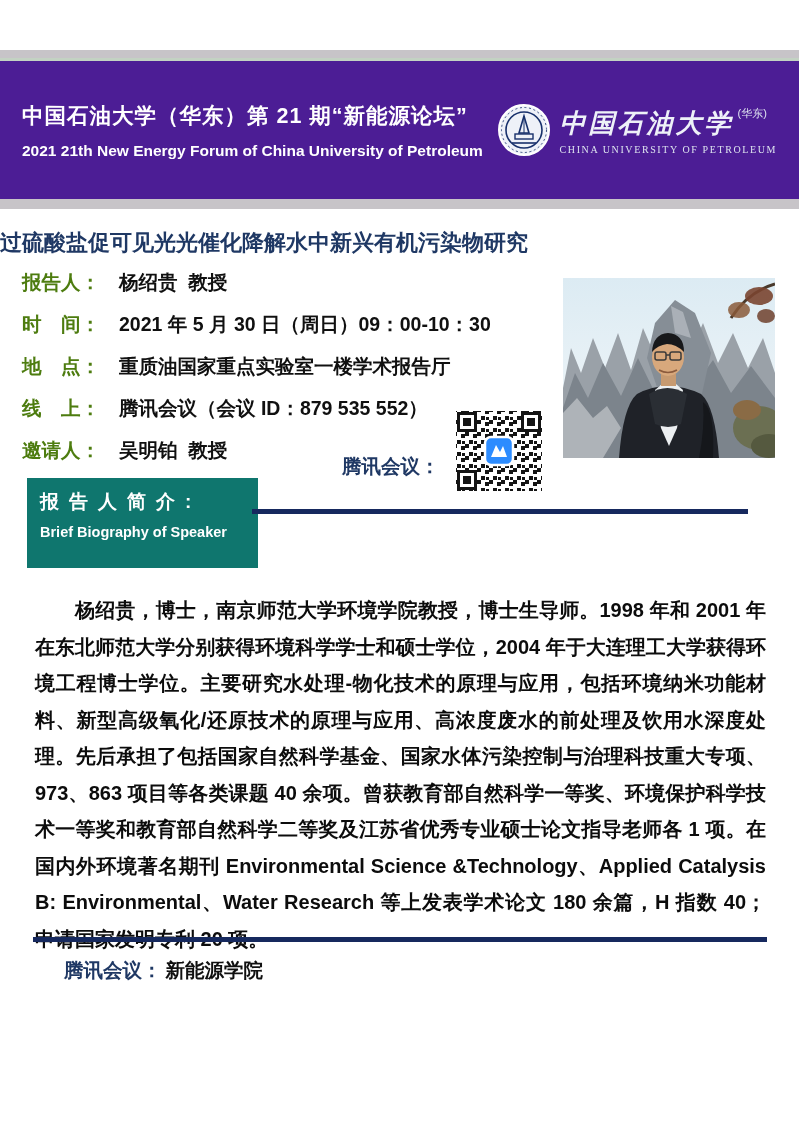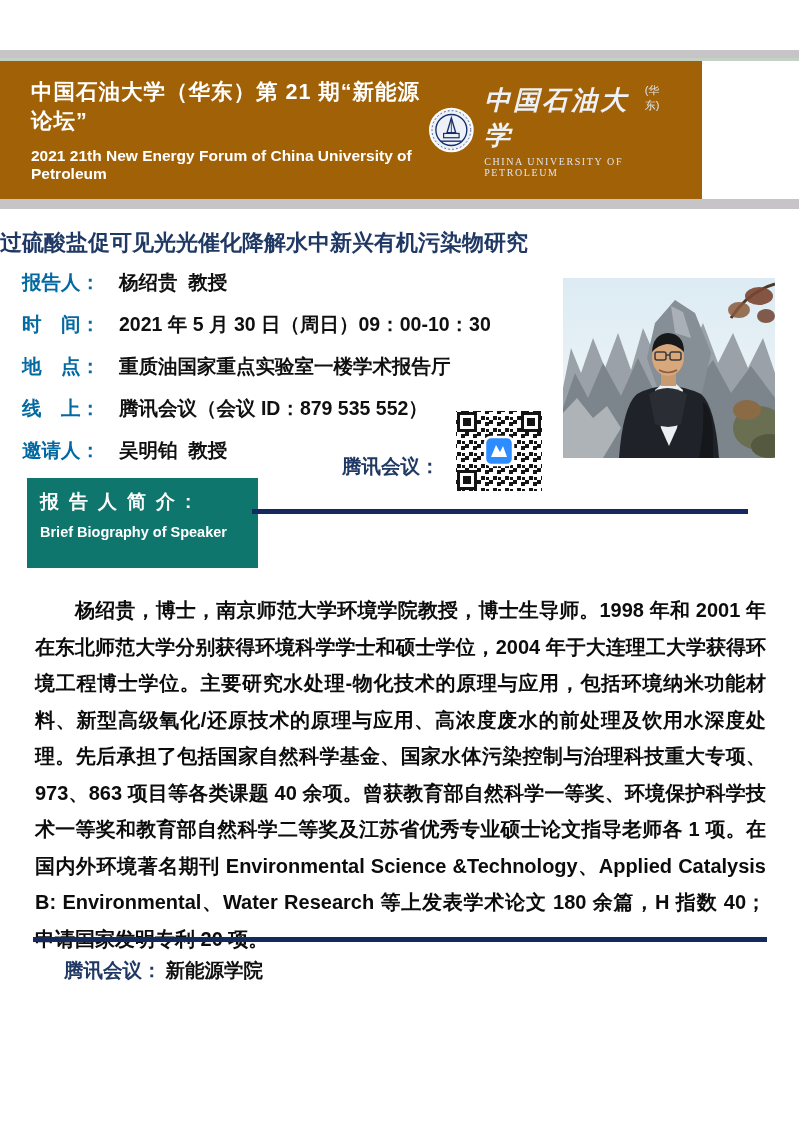--- a/index.html
+++ b/index.html
@@ -5,43 +5,43 @@
   html,body{margin:0;padding:0;background:#ffffff;}
   .page{position:relative;width:799px;height:1131px;background:#ffffff;overflow:hidden;
         font-family:"Liberation Sans",sans-serif;}
 
   
   .strip-top{position:absolute;top:50px;left:0;width:799px;height:11px;
              background:#c7c4c8;border-bottom:3px solid #c3d2c3;box-sizing:border-box;}
   .strip-bottom{position:absolute;top:199px;left:0;width:799px;height:10px;background:#c7c4c8;}
 
   
-  .header{position:absolute;top:61px;left:0;width:702px;height:138px;background:#a16207;
+  .header{position:absolute;top:61px;left:0;width:799px;height:138px;background:#4c1d95;
           display:flex;align-items:center;justify-content:space-between;
-          padding:0 31px;box-sizing:border-box;}
+          padding:0 22px;box-sizing:border-box;}
   .header-text h1{margin:0 0 12px 0;font-size:21.5px;font-weight:bold;color:#ffffff;letter-spacing:1px;}
   .header-text .sub{font-size:15.5px;font-weight:bold;color:#ffffff;}
   .logo{display:flex;align-items:center;gap:10px;}
   .logo-txt{display:flex;flex-direction:column;}
   .logo-cn-row{display:flex;align-items:flex-start;gap:4px;}
   .logo-cn{font-family:"DejaVu Serif",serif;font-style:italic;font-weight:bold;
            font-size:26px;color:#eef1f8;letter-spacing:3px;}
   .logo-branch{font-size:11px;color:#dfe4f0;}
   .logo-en{font-family:"Liberation Serif",serif;font-size:10px;letter-spacing:1.6px;
            color:#dde3ef;margin-top:3px;}
 
   
   .sem-title{position:absolute;top:228px;left:0;width:799px;text-align:left;
              font-size:22px;font-weight:bold;color:#1f3864;}
 
   
   .info{position:absolute;top:269px;left:22px;width:545px;}
   .info-row{display:flex;align-items:baseline;height:25px;margin-bottom:17px;
             font-size:19.5px;font-weight:bold;}
-  .info-label{color:#0369a1;white-space:pre;min-width:97px;}
+  .info-label{color:#4d7c0f;white-space:pre;min-width:97px;}
   .info-value{color:#101010;white-space:pre;}
 
   
   .qr-label{position:absolute;left:342px;top:453px;font-size:19.5px;font-weight:bold;color:#1f3864;}
   .qr{position:absolute;left:453px;top:408px;width:92px;height:86px;}
 
   
   .photo{position:absolute;left:563px;top:278px;width:212px;height:180px;}
 
   

